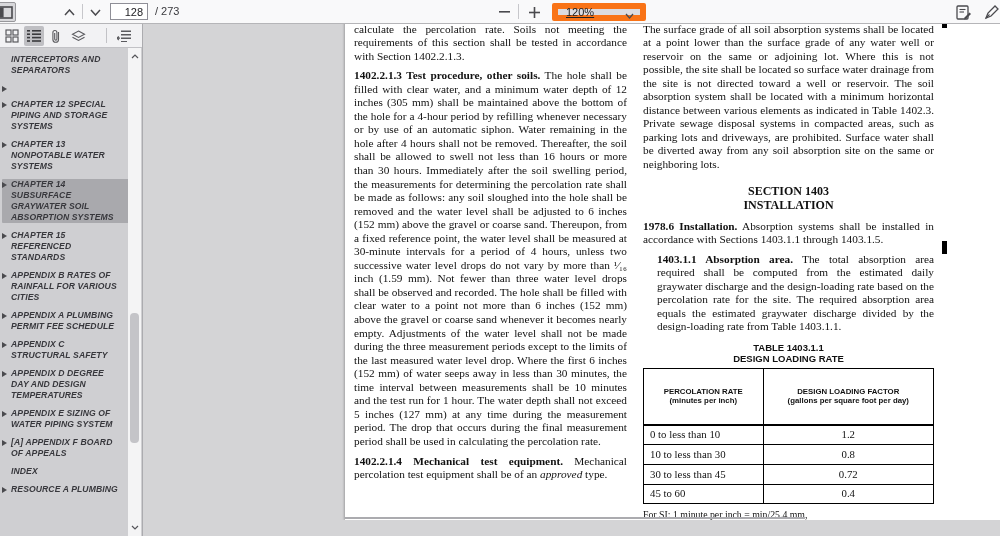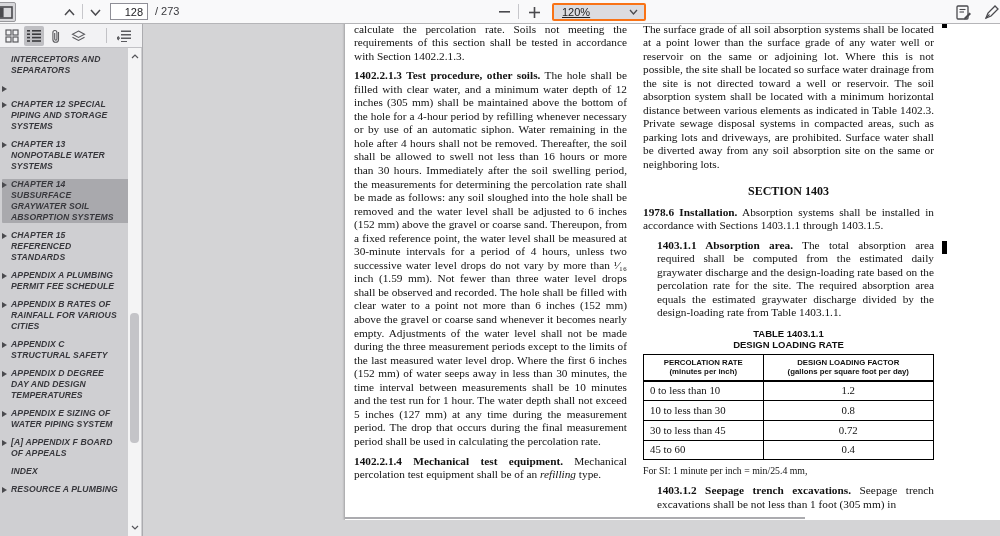--- a/index.html
+++ b/index.html
@@ -14,21 +14,21 @@
             justify-content:center; color:#4a4a4e; cursor:pointer; }
   .tb-sep { position:absolute; top:4px; width:1px; height:15px; background:#c7c7cb; }
   .toggle-btn { left:-6px; width:22px; background:#d8d8db; border:1px solid #97979b; border-radius:2px; }
   .page-input { position:absolute; left:110px; top:3px; width:38px; height:17px;
                 border:1px solid #8f8f97; background:#fff; font-size:11px; text-align:right;
                 padding-right:4px; color:#1a1a1e; font-family:"Liberation Sans", sans-serif; }
   .page-total { position:absolute; left:155px; top:5px; font-size:11px; color:#3a3a3e; }
   .zoom-minus { left:492px; width:24px; font-size:14px; }
   .zoom-plus  { left:522px; width:24px; font-size:14px; }
   .zoom-select { position:absolute; left:552px; top:3px; width:94px; height:18px;
-                 background:#dcdce0; border:2px solid #f97316; border-radius:2px;
+                 background:#dcdce0; border:6px solid #f97316; border-radius:2px;
                  display:flex; align-items:center; font-size:11px; color:#222;
                  padding-left:8px; cursor:pointer;text-decoration:underline; }
   .zoom-select .chev { position:absolute; right:6px; top:4px; }
   .annot-text-btn { left:952px; width:24px; }
   .annot-draw-btn { left:980px; width:24px; }
 
   
   .sidebar { position:absolute; left:0; top:24px; width:143px; height:512px;
              background:#cfcfd2; border-right:1px solid #ababaf; overflow:hidden; }
   .sidebar-toolbar { position:absolute; left:0; top:0; width:143px; height:24px;
@@ -73,21 +73,21 @@
 
   .sec-head { text-align:center; font-family:Liberation Serif, serif;
               font-weight:700; font-size:12px; line-height:14px; margin:12px 0 8px 0; }
 
   .tbl-caption { text-align:center; font-family:"Liberation Sans", sans-serif;
                  font-weight:700; font-size:9.5px; line-height:11.5px; margin:8px 0 3px 0; }
   table.loading { border-collapse:collapse; width:100%; margin-bottom:5px;
                   border:1.5px solid #000; }
   table.loading th { font-family:"Liberation Sans", sans-serif; font-weight:700;
                      font-size:7.8px; line-height:9.5px; text-align:center;
-                     padding:3px 2px; border:1px solid #000; border-bottom:2px solid #000; }
+                     padding:18px 2px; border:1px solid #000; border-bottom:2px solid #000; }
   table.loading td { font-size:10.8px; padding:2.5px 6px; border:1px solid #000; }
   table.loading td.val { text-align:center; }
   .fnote { font-size:9.8px; line-height:12px; text-align:left; margin-bottom:7px; }
   .fnote .fn2 { display:block; margin-left:30px; }
 
   .revbar { position:absolute; width:5px; height:13px; background:#000; left:597px; }
   .revbar-1 { top:7px; } .revbar-2 { top:233px; }
   .bottom-rule { position:absolute; left:0; bottom:1px; width:460px; height:2px; background:#ababaf; }
 
   svg { display:block; }
@@ -245,25 +245,25 @@
       <div class="ol-item selected">
         <span class="tri"></span>
         <span class="ol-label">CHAPTER 14 SUBSURFACE GRAYWATER SOIL ABSORPTION SYSTEMS</span>
       </div>
       <div class="ol-item">
         <span class="tri"></span>
         <span class="ol-label">CHAPTER 15 REFERENCED STANDARDS</span>
       </div>
       <div class="ol-item">
         <span class="tri"></span>
+        <span class="ol-label">APPENDIX B RATES OF RAINFALL FOR VARIOUS CITIES</span>
+      </div>
+      <div class="ol-item">
+        <span class="tri"></span>
         <span class="ol-label">APPENDIX A PLUMBING PERMIT FEE SCHEDULE</span>
-      </div>
-      <div class="ol-item">
-        <span class="tri"></span>
-        <span class="ol-label">APPENDIX B RATES OF RAINFALL FOR VARIOUS CITIES</span>
       </div>
       <div class="ol-item">
         <span class="tri"></span>
         <span class="ol-label">APPENDIX C STRUCTURAL SAFETY</span>
       </div>
       <div class="ol-item">
         <span class="tri"></span>
         <span class="ol-label">APPENDIX D DEGREE DAY AND DESIGN TEMPERATURES</span>
       </div>
       <div class="ol-item">
@@ -298,28 +298,29 @@
       </div>
     </div>
   </div>
 
   <div class="viewer">
     <div class="pdf-page">
 
       <div class="col col-left">
         <p><span>shall be reported. The final water level drop shall be used to calculate the percolation rate. Soils not meeting the requirements of this section shall be tested in accordance with Section 1402.2.1.3.</span></p>
         <p><span class="lead">1402.2.1.3 Test procedure, other soils.</span><span> The hole shall be filled with clear water, and a minimum water depth of 12 inches (305 mm) shall be maintained above the bottom of the hole for a 4-hour period by refilling whenever necessary or by use of an automatic siphon. Water remaining in the hole after 4 hours shall not be removed. Thereafter, the soil shall be allowed to swell not less than 16 hours or more than 30 hours. Immediately after the soil swelling period, the measurements for determining the percolation rate shall be made as follows: any soil sloughed into the hole shall be removed and the water level shall be adjusted to 6 inches (152 mm) above the gravel or coarse sand. Thereupon, from a fixed reference point, the water level shall be measured at 30-minute intervals for a period of 4 hours, unless two successive water level drops do not vary by more than ¹⁄₁₆ inch (1.59 mm). Not fewer than three water level drops shall be observed and recorded. The hole shall be filled with clear water to a point not more than 6 inches (152 mm) above the gravel or coarse sand whenever it becomes nearly empty. Adjustments of the water level shall not be made during the three measurement periods except to the limits of the last measured water level drop. Where the first 6 inches (152 mm) of water seeps away in less than 30 minutes, the time interval between measurements shall be 10 minutes and the test run for 1 hour. The water depth shall not exceed 5 inches (127 mm) at any time during the measurement period. The drop that occurs during the final measurement period shall be used in calculating the percolation rate.</span></p>
-        <p><span class="lead">1402.2.1.4 Mechanical test equipment.</span><span> Mechanical percolation test equipment shall be of an </span><span class="ital">refilling</span><span> type.</span></p>
+        <p><span class="lead">1402.2.1.4 Mechanical test equipment.</span><span> Mechanical percolation test equipment shall be of an </span><span class="ital">approved</span><span> type.</span></p>
       </div>
 
       <div class="col col-right">
         <p><span class="lead">1402.3 Subsurface graywater soil absorption site location.</span><span> The surface grade of all soil absorption systems shall be located at a point lower than the surface grade of any water well or reservoir on the same or adjoining lot. Where this is not possible, the site shall be located so surface water drainage from the site is not directed toward a well or reservoir. The soil absorption system shall be located with a minimum horizontal distance between various elements as indicated in Table 1402.3. Private sewage disposal systems in compacted areas, such as parking lots and driveways, are prohibited. Surface water shall be diverted away from any soil absorption site on the same or neighboring lots.</span></p>
 
         <div class="sec-head">
           <div>SECTION 1403</div>
+          <div>INSTALLATION</div>
         </div>
 
         <p><span class="lead">1978.6 Installation.</span><span> Absorption systems shall be installed in accordance with Sections 1403.1.1 through 1403.1.5.</span></p>
 
         <p class="sub"><span class="lead">1403.1.1 Absorption area.</span><span> The total absorption area required shall be computed from the estimated daily graywater discharge and the design-loading rate based on the percolation rate for the site. The required absorption area equals the estimated graywater discharge divided by the design-loading rate from Table 1403.1.1.</span></p>
 
         <div class="tbl-caption">
           <div>TABLE 1403.1.1</div>
           <div>DESIGN LOADING RATE</div>
         </div>

